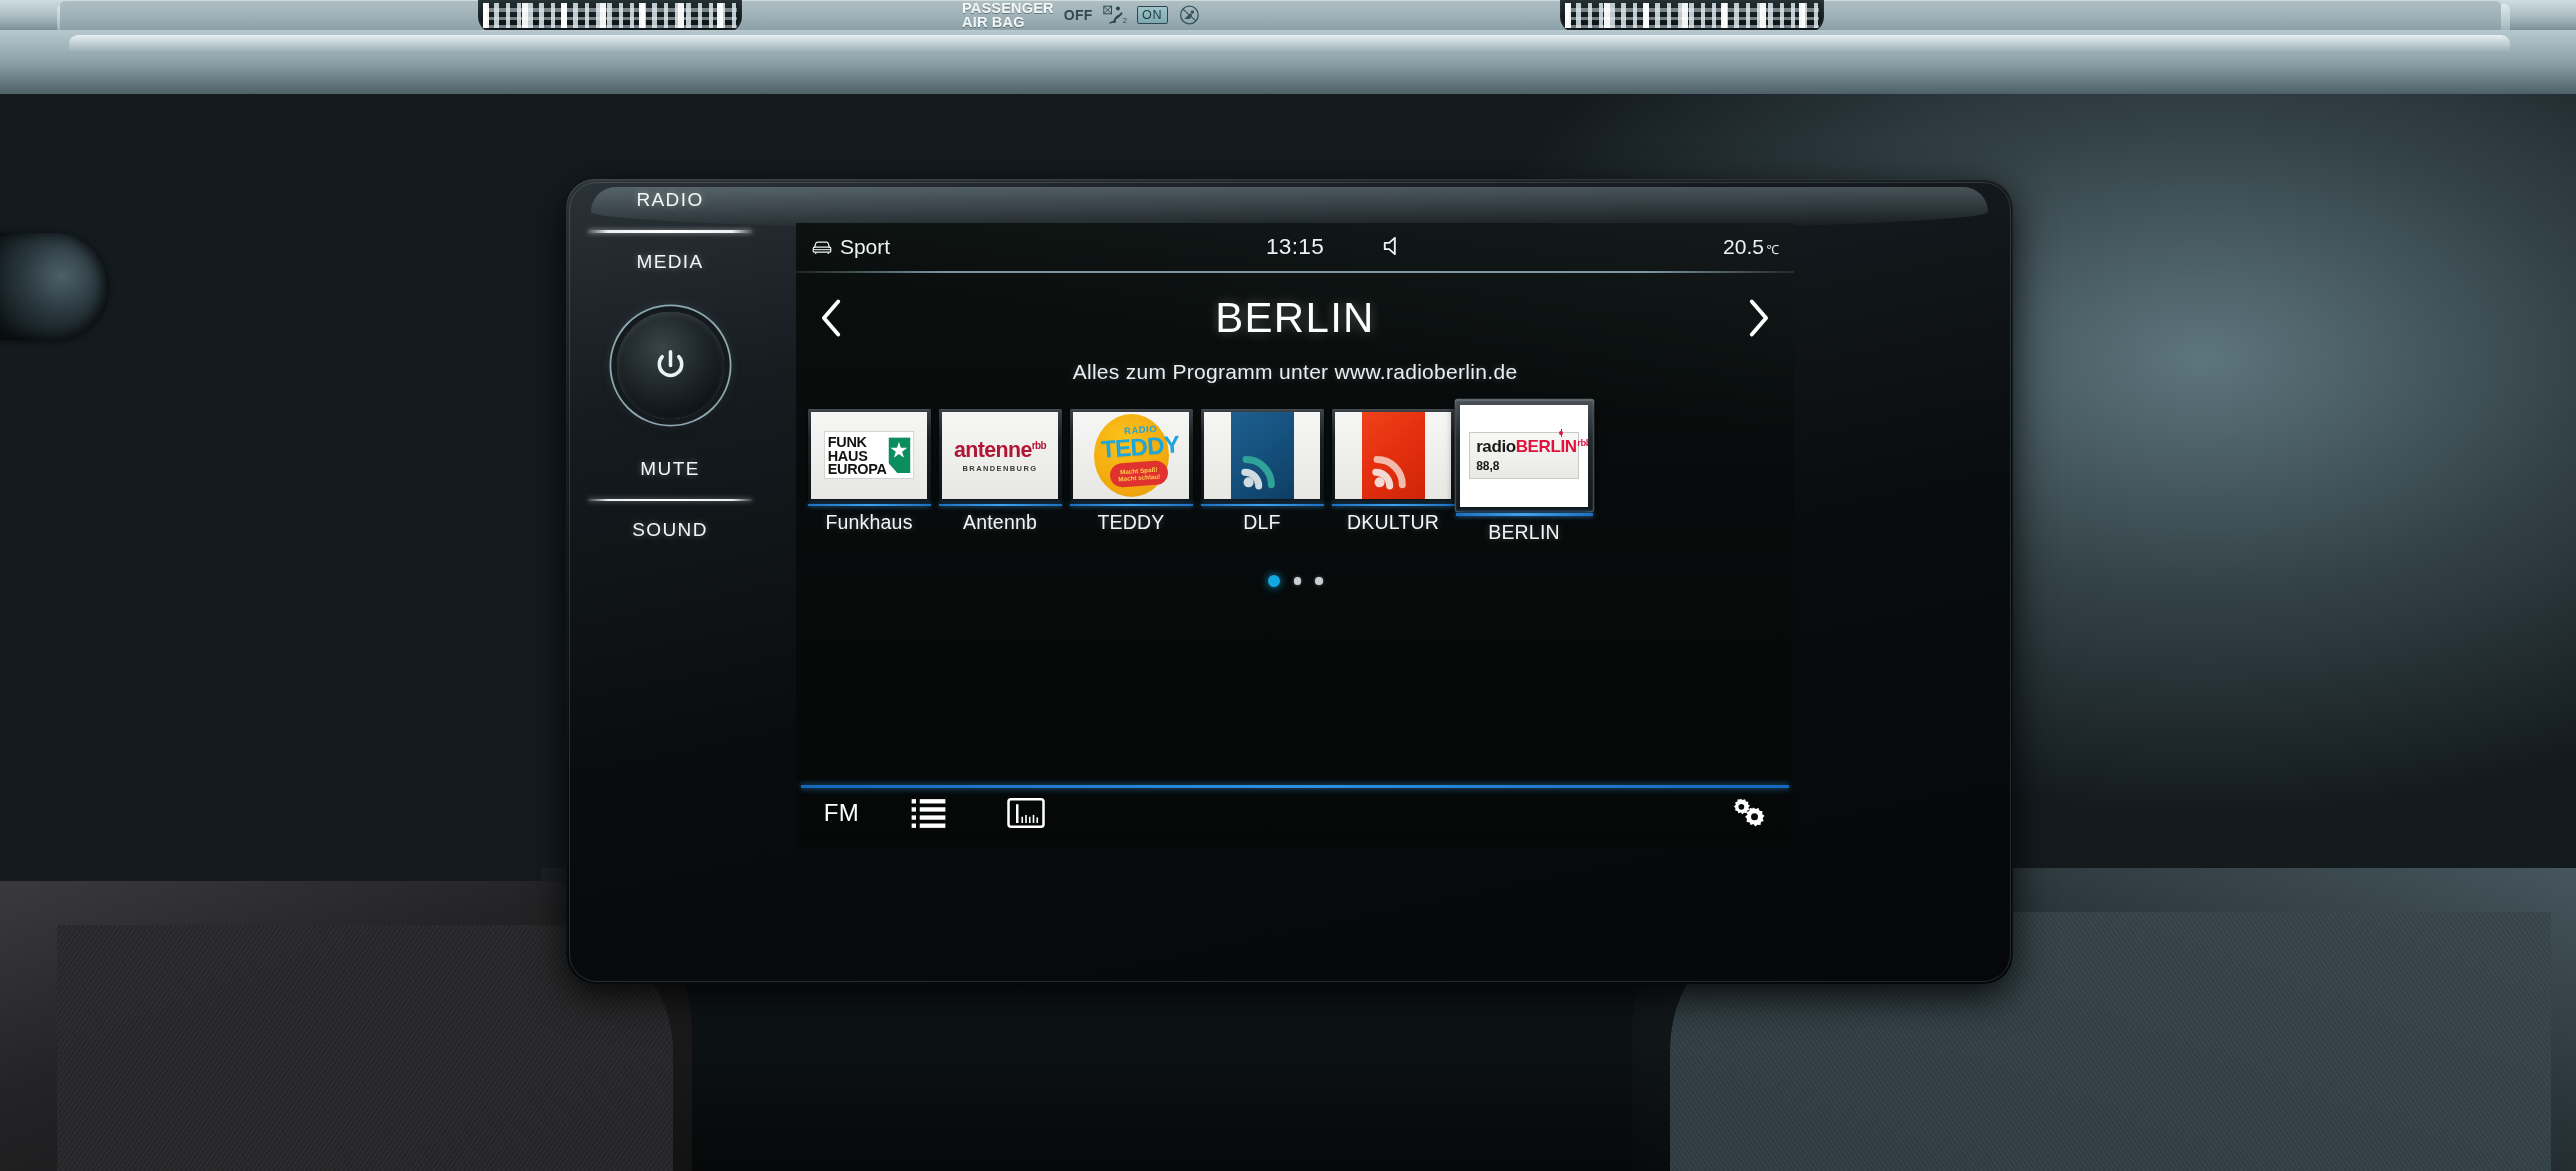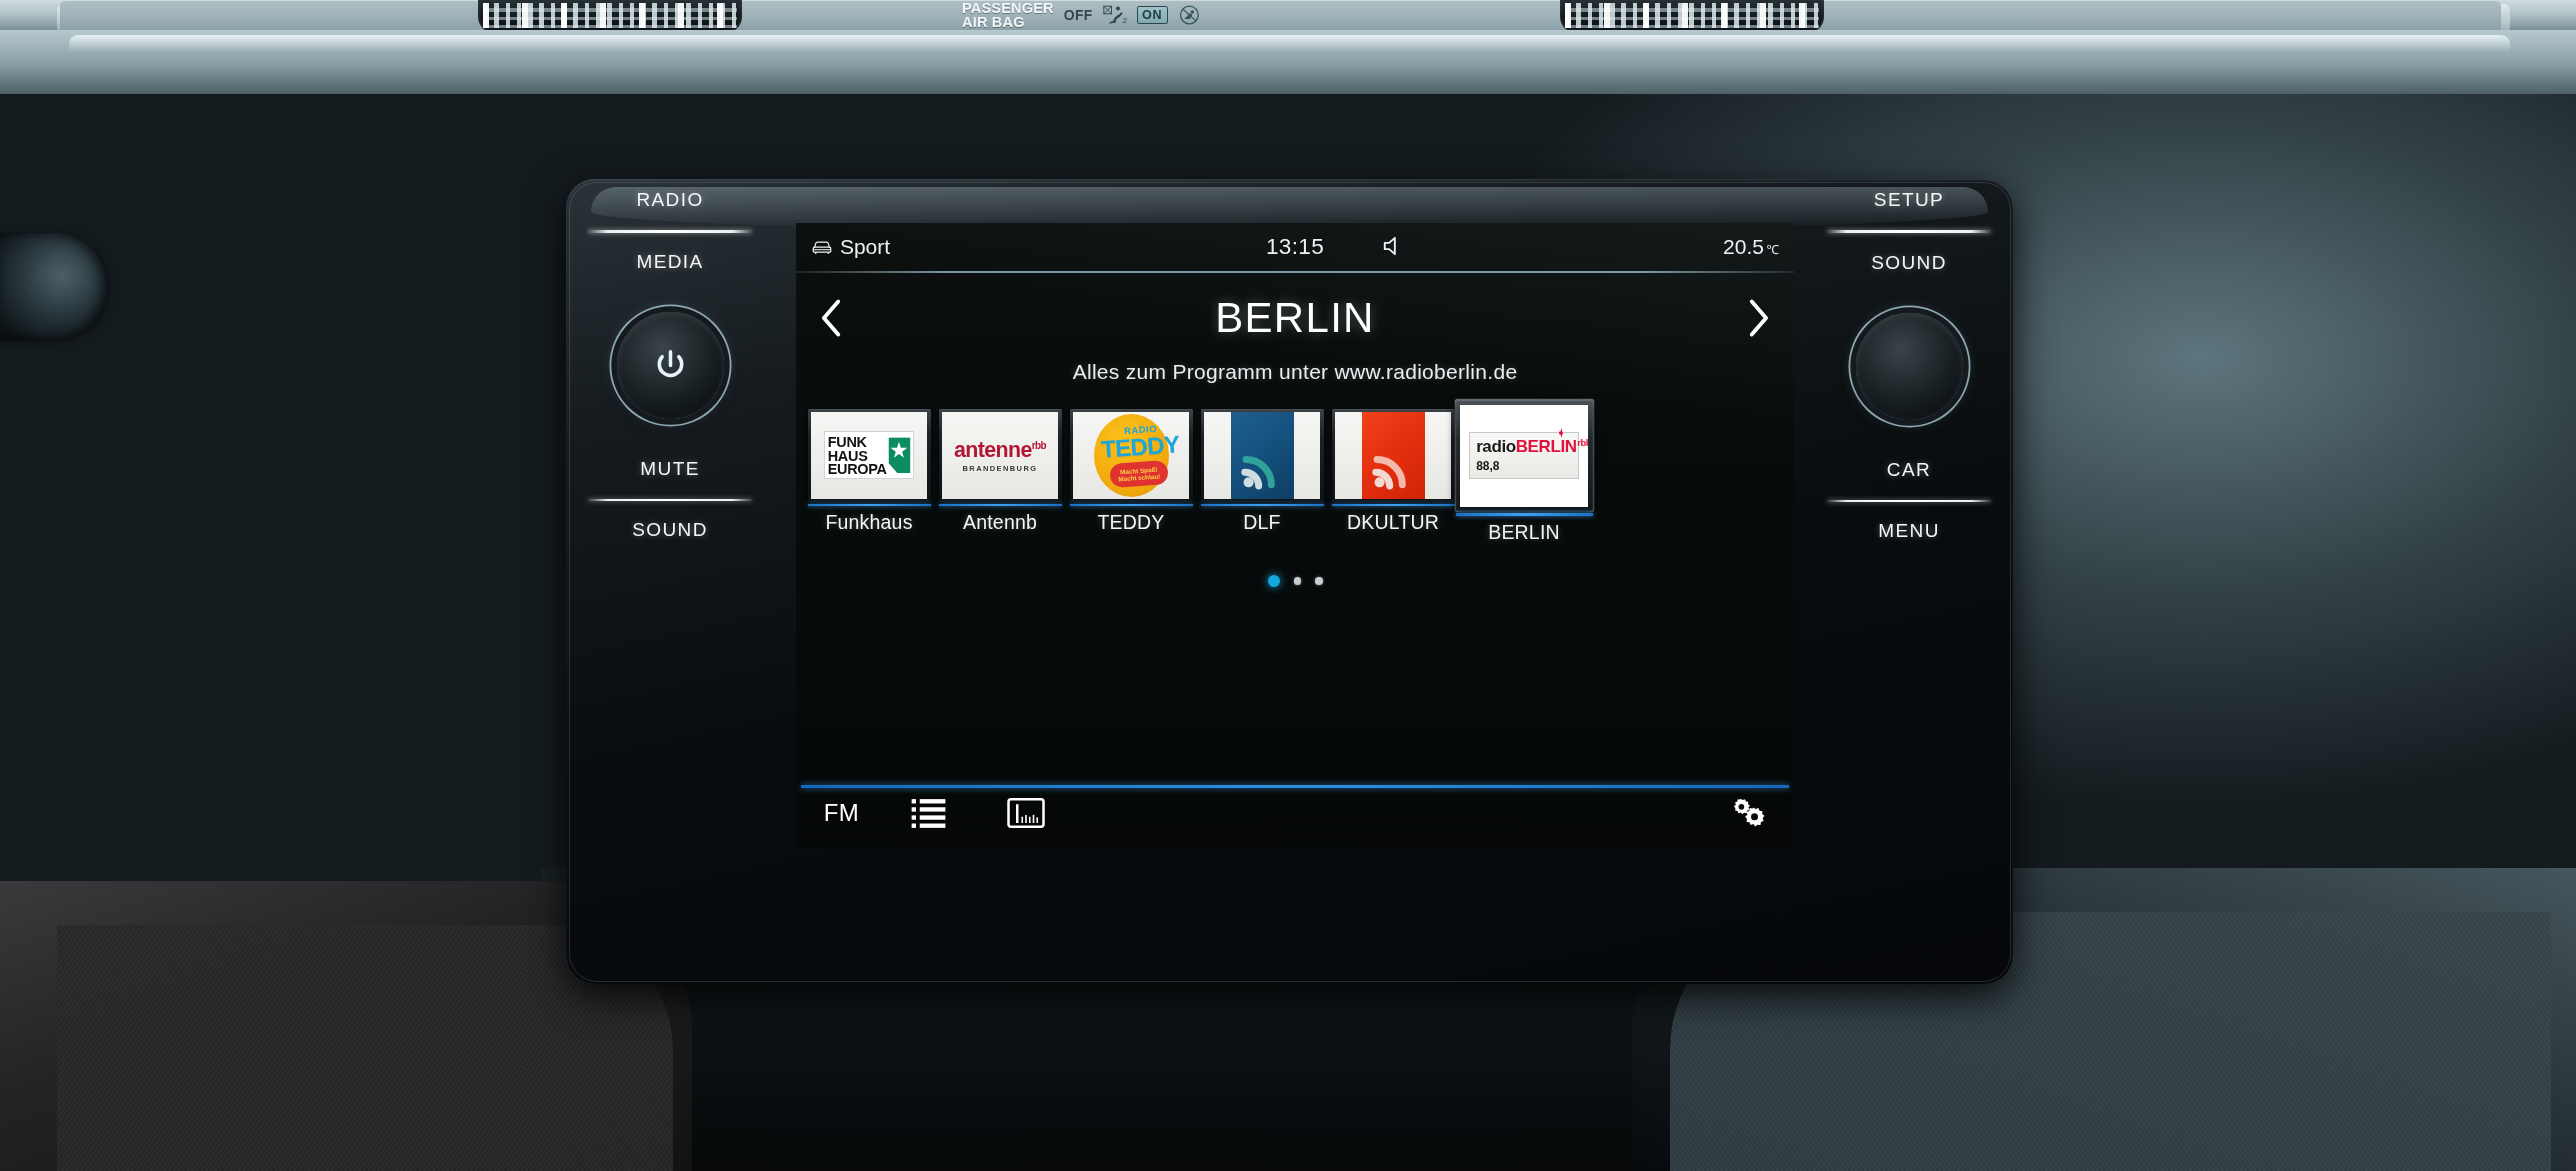--- a/index.html
+++ b/index.html
@@ -47,21 +47,21 @@
   }
   .airbag-title {
     font-size: 14.5px; font-weight: bold; line-height: 1.0;
     letter-spacing: 0.2px; color: #f2f7f8;
     text-shadow: 0 0.6px 0.6px rgba(0,0,0,.35);
   }
   .airbag-off {
     font-size: 14px; color: #35464c; font-weight: 600; letter-spacing: 0.3px;
   }
   .airbag-on-box {
-    font-size: 12.6px; font-weight: 700; color: #1d3b42;
+    font-size: 12.6px; font-weight: 400; color: #1d3b42;
     background: linear-gradient(180deg,#9fc3c9,#7fa9b1);
     border: 1.3px solid #2d474d; padding: 0.6px 4.4px; border-radius: 1.9px;
     letter-spacing: 0.6px;
   }
   .airbag-ico { width: 24px; height: 20px; }
 
   
   .vent {
     position: absolute; top: 0px; height: 33px;
     background: linear-gradient(180deg,#253034 0%, #121a1d 55%, #0a1013 100%);
@@ -440,29 +440,20 @@
       <svg class="power-glyph" viewBox="0 0 40 40">
         <path d="M20 6 L20 20" stroke="#e8f5f8" stroke-width="3.6" stroke-linecap="round" fill="none"></path>
         <path d="M11.5 11 A11.5 11.5 0 1 0 28.5 11" stroke="#e8f5f8" stroke-width="3.6" stroke-linecap="round" fill="none"></path>
       </svg>
     </div>
     <div class="hwlabel" style="margin-top:39px">MUTE</div>
     <div class="hwsep" style="margin-top:19px"></div>
     <div class="hwlabel" style="margin-top:17.6px">SOUND</div>
   </div>
 
-  <div class="keycol" id="keycol-right">
-    <div class="hwlabel" style="margin-top:0px">SETUP</div>
-    <div class="hwsep" style="margin-top:19px"></div>
-    <div class="hwlabel" style="margin-top:19px">SOUND</div>
-    <div class="knob" style="margin-top:39px"></div>
-    <div class="hwlabel" style="margin-top:39px">CAR</div>
-    <div class="hwsep" style="margin-top:19px"></div>
-    <div class="hwlabel" style="margin-top:17.6px">MENU</div>
-  </div>
 
   <div class="screen">
 
     <div class="statusbar">
       <div class="status-left">
         <svg class="car-ico" viewBox="0 0 32 26">
           <path d="M4 14 L6 7 Q6.6 5 9 5 L23 5 Q25.4 5 26 7 L28 14" fill="none" stroke="#eef3f4" stroke-width="2"></path>
           <rect x="2" y="13" width="28" height="8" rx="2" fill="none" stroke="#eef3f4" stroke-width="2"></rect>
           <line x1="2" y1="17" x2="30" y2="17" stroke="#eef3f4" stroke-width="1.6"></line>
           <line x1="6" y1="21" x2="6" y2="24" stroke="#eef3f4" stroke-width="2"></line>

